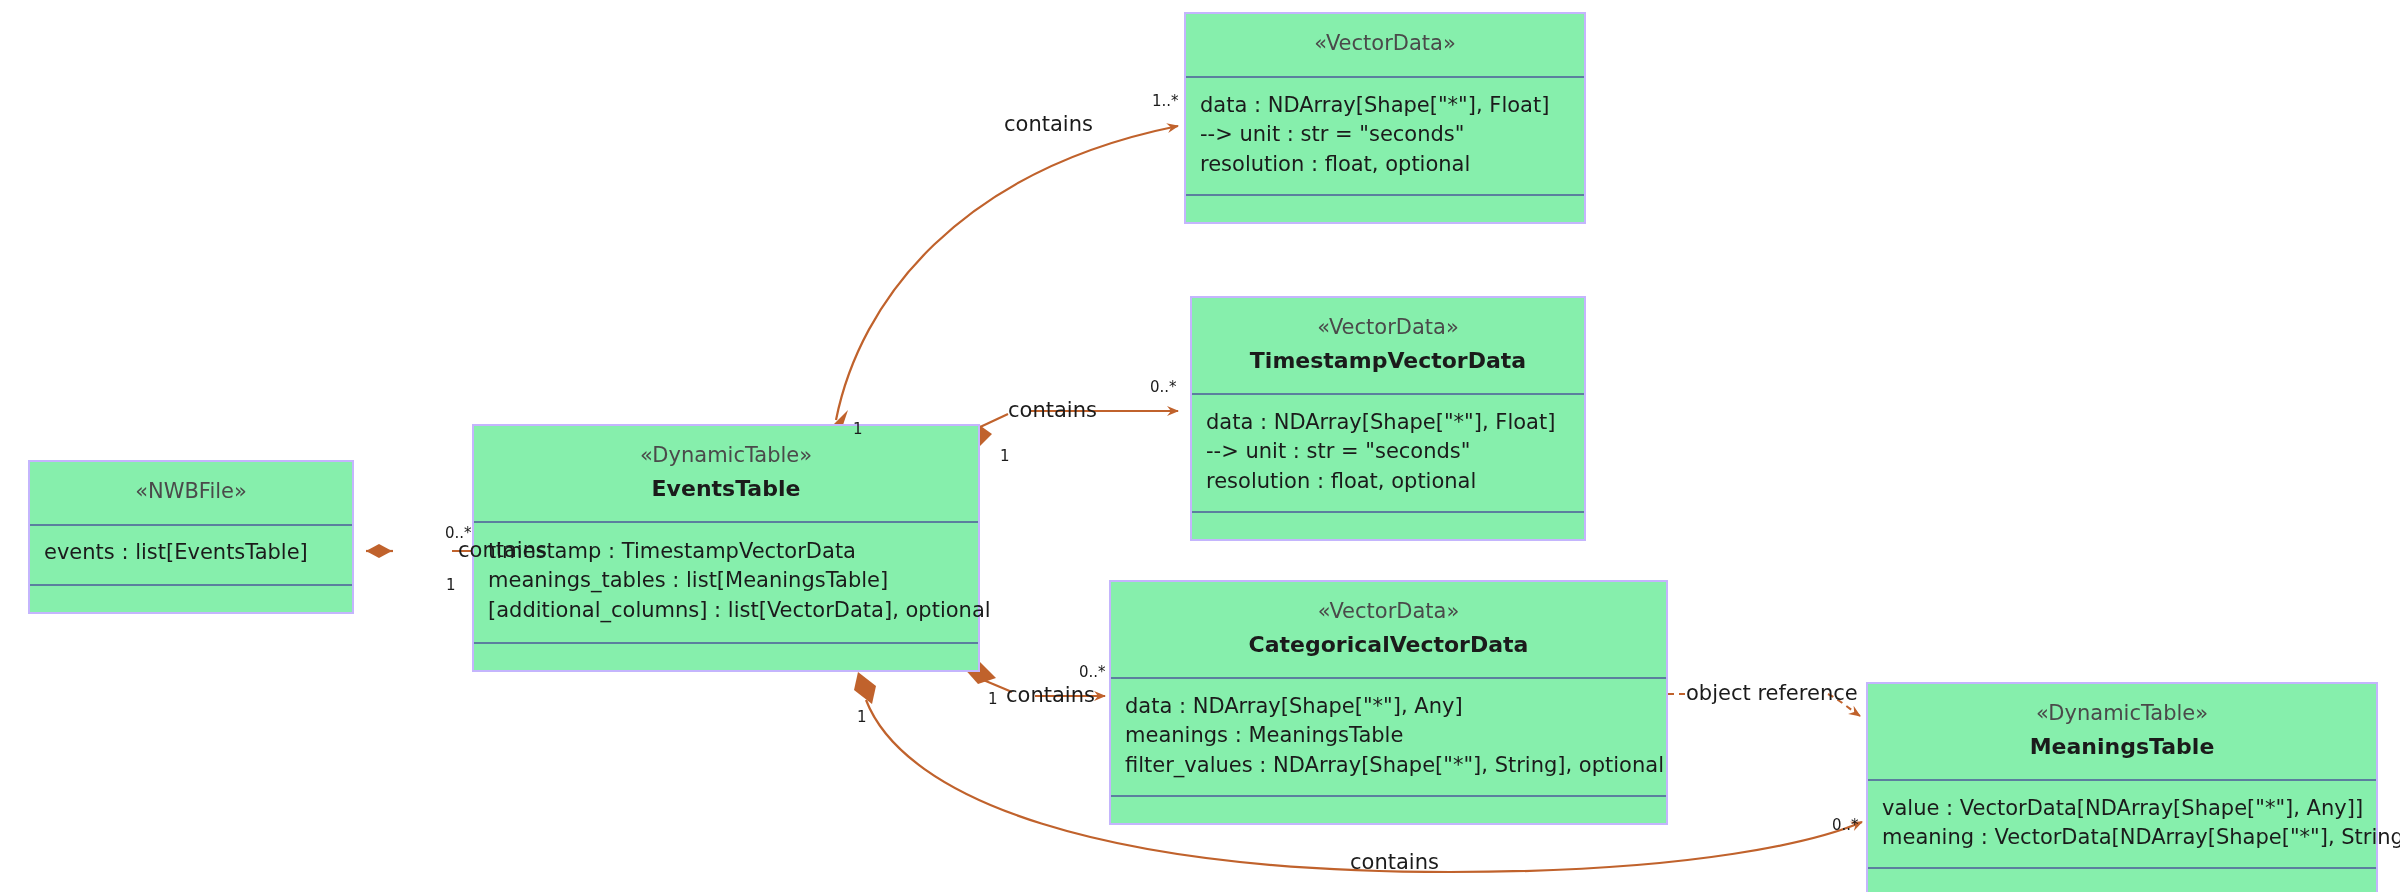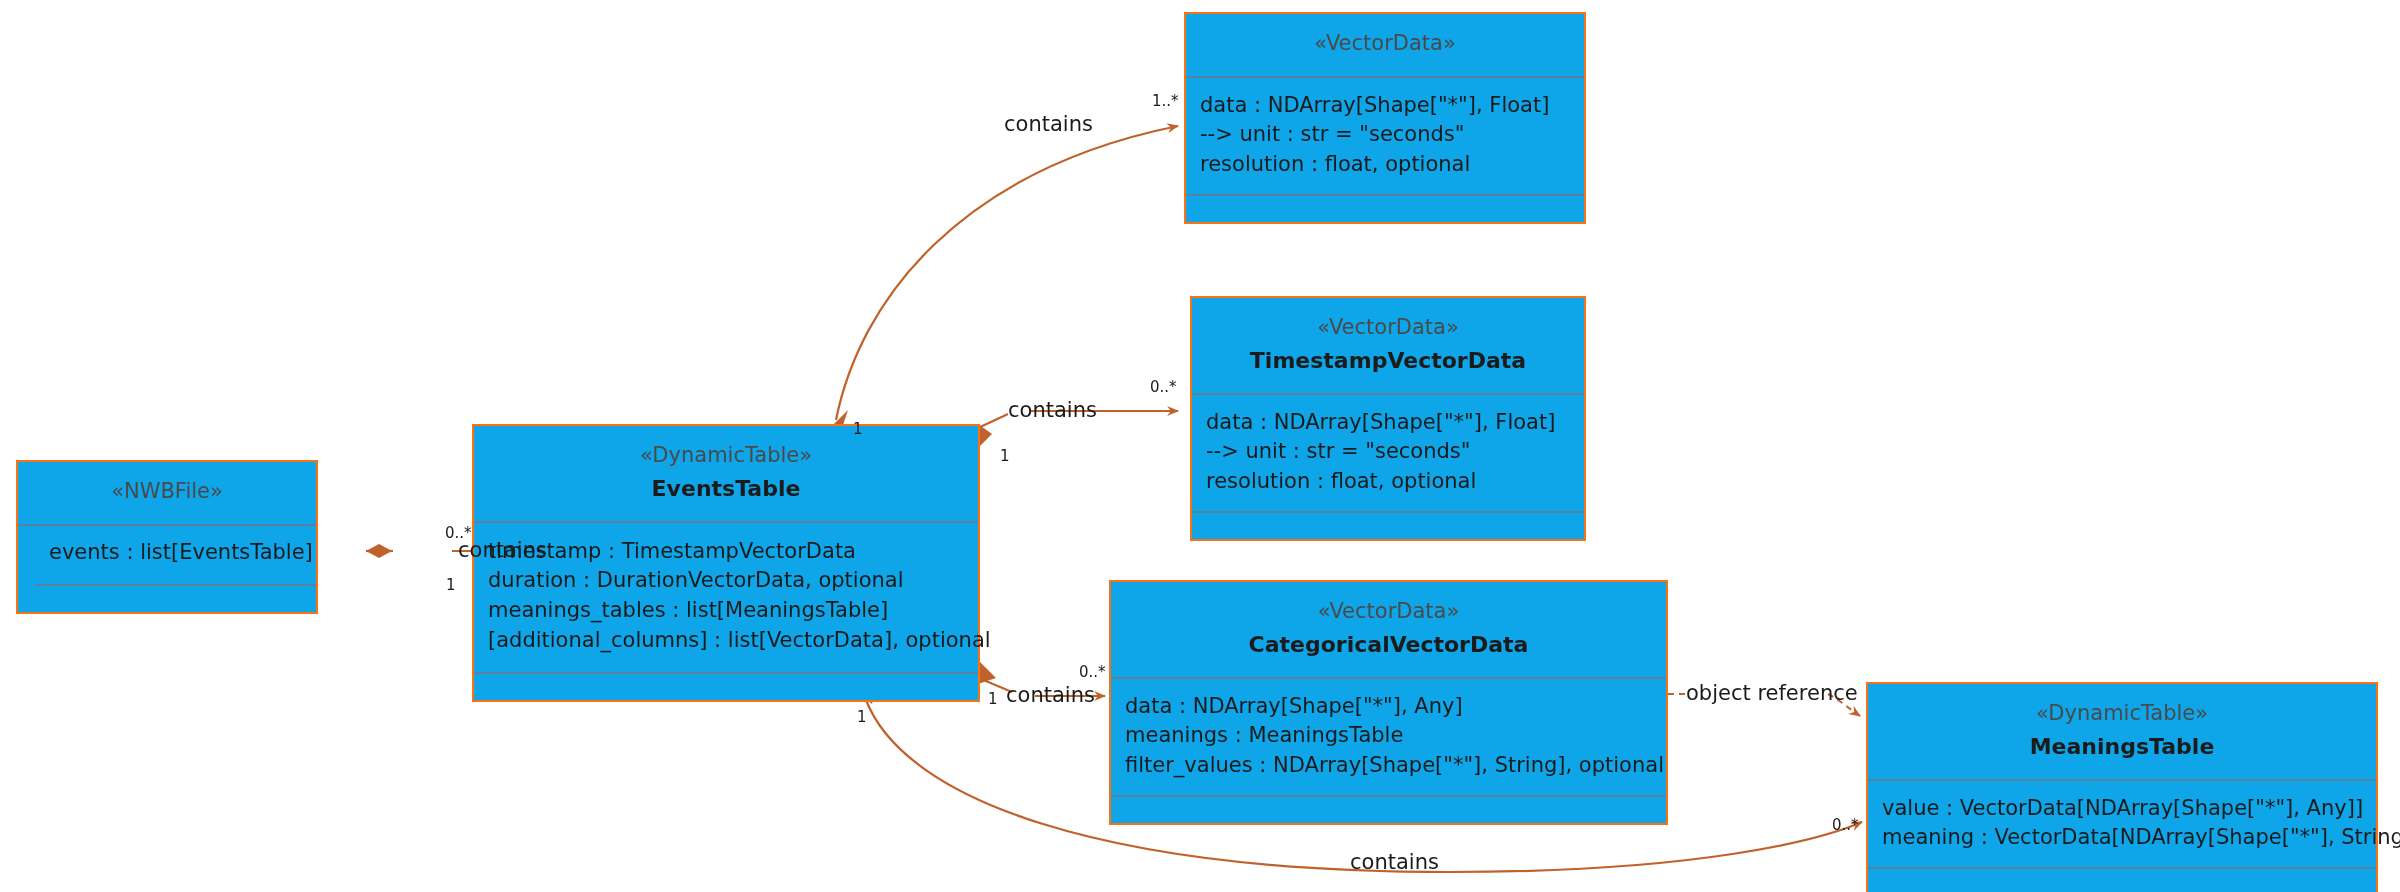--- a/index.html
+++ b/index.html
@@ -15,22 +15,22 @@
     position: relative;
     width: 2400px;
     height: 892px;
     background: #ffffff;
     overflow: hidden;
   }
   
   .uml-class {
     position: absolute;
     box-sizing: border-box;
-    background: #0ea5e9;
-    border: 2px solid #f97316;
+    background: #86efac;
+    border: 2px solid #c4b5fd;
     z-index: 5;
   }
   .uml-header {
     box-sizing: border-box;
     text-align: center;
     padding: 14px 10px 16px 10px;
     border-bottom: 2px solid #5b7f9e;
   }
   .stereotype {
     display: block;
@@ -150,38 +150,37 @@
   <div class="edge-label" style="left:1006px; top:683px;">contains</div>
   <div class="mult-label" style="left:1079px; top:663px;">0..*</div>
   <div class="mult-label" style="left:988px; top:690px;">1</div>
 
   <div class="edge-label" style="left:1350px; top:850px;">contains</div>
   <div class="mult-label" style="left:1832px; top:816px;">0..*</div>
   <div class="mult-label" style="left:857px; top:708px;">1</div>
 
   <div class="edge-label" style="left:1686px; top:681px;">object reference</div>
 
-  <div class="uml-class" style="left:16px; top:460px; width:302px;">
+  <div class="uml-class" style="left:28px; top:460px; width:326px;">
     <div class="uml-header">
       <span class="stereotype">«NWBFile»</span>
     </div>
-    <div class="uml-attrs" style="padding-bottom:17px;margin-left:17px;">
+    <div class="uml-attrs" style="padding-bottom:17px;">
       <span class="attr">events : list[EventsTable]</span>
     </div>
     <div class="uml-methods"></div>
   </div>
 
   <div class="uml-class" style="left:472px; top:424px; width:508px;">
     <div class="uml-header">
       <span class="stereotype">«DynamicTable»</span>
       <span class="classname">EventsTable</span>
     </div>
     <div class="uml-attrs" style="padding:14px 8px 16px 14px;">
       <span class="attr">timestamp : TimestampVectorData</span>
-      <span class="attr">duration : DurationVectorData, optional</span>
       <span class="attr">meanings_tables : list[MeaningsTable]</span>
       <span class="attr">[additional_columns] : list[VectorData], optional</span>
     </div>
     <div class="uml-methods"></div>
   </div>
 
   <div class="uml-class" style="left:1184px; top:12px; width:402px;">
     <div class="uml-header">
       <span class="stereotype">«VectorData»</span>
     </div>

